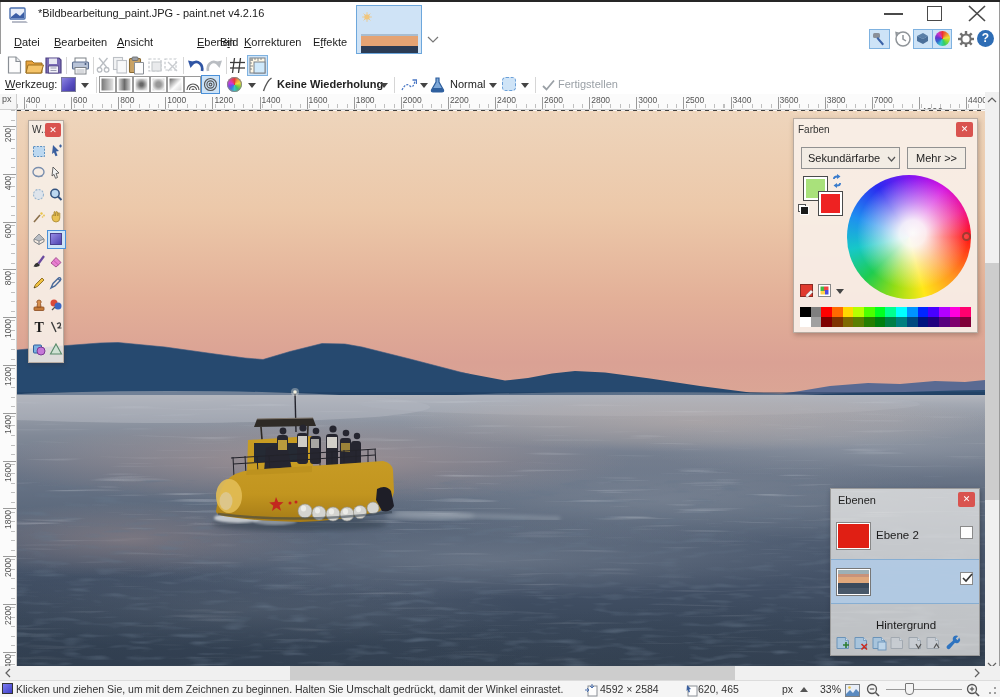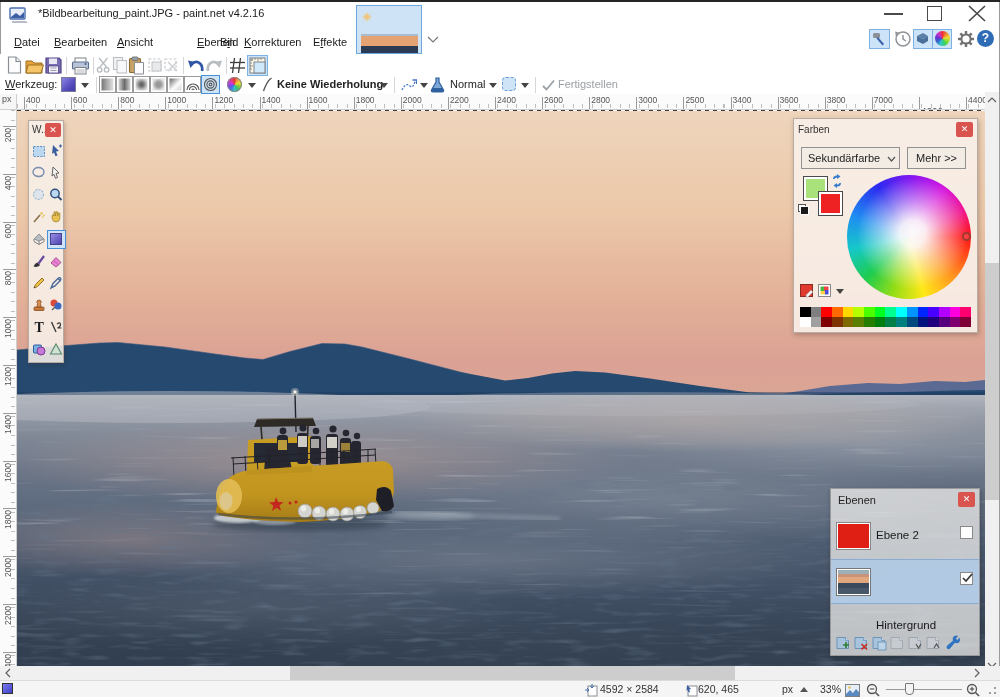--- a/index.html
+++ b/index.html
@@ -709,20 +709,21 @@
     </svg>
   <div class="abs" style="left:290px;top:0;width:445px;height:14px;background:#cdcdcd;"></div>
   <svg class="abs" width="6" height="10" style="left:974px;top:2px;">
       <path d="M1 1 L5 5 L1 9" fill="none" stroke="#606060" stroke-width="1.2"></path>
     </svg>
 </div>
 <div class="abs" style="left:985px;top:666px;width:15px;height:14px;background:#f0f0f0;"></div>
 
 <div id="status" class="abs" style="left:0;top:680px;width:1000px;height:17px;background:#f5f5f5;border-top:1px solid #dcdcdc;font-size:10.5px;color:#333;">
   <div class="abs" style="left:2px;top:2px;width:11px;height:11px;background:linear-gradient(135deg,#7a7af0,#4040c8);border:1px solid #333;"></div>
+  <div class="abs" style="left:16px;top:2px;">Klicken und ziehen Sie, um mit dem Zeichnen zu beginnen. Halten Sie Umschalt gedrückt, damit der Winkel einrastet.</div>
   <div class="abs" style="left:600px;top:2px;">4592 × 2584</div>
   <div class="abs" style="left:698px;top:2px;">620, 465</div>
   <div class="abs" style="left:782px;top:2px;">px</div>
   <svg class="abs" width="8" height="5" style="left:800px;top:6px;">
       <path d="M0 5 L4 0 L8 5 Z" fill="#555"></path>
     </svg>
   <div class="abs" style="left:820px;top:2px;">33%</div>
   <svg class="abs" width="15" height="14" viewBox="0 0 15 14" style="left:584px;top:2px;">
     <rect x="4" y="3" width="9" height="10" fill="#fdfdfd" stroke="#8a8f96" stroke-width="1"></rect>
     <path d="M1 7 L5 7 M3 5 L5 7 L3 9" stroke="#4a6fae" stroke-width="1" fill="none"></path>

